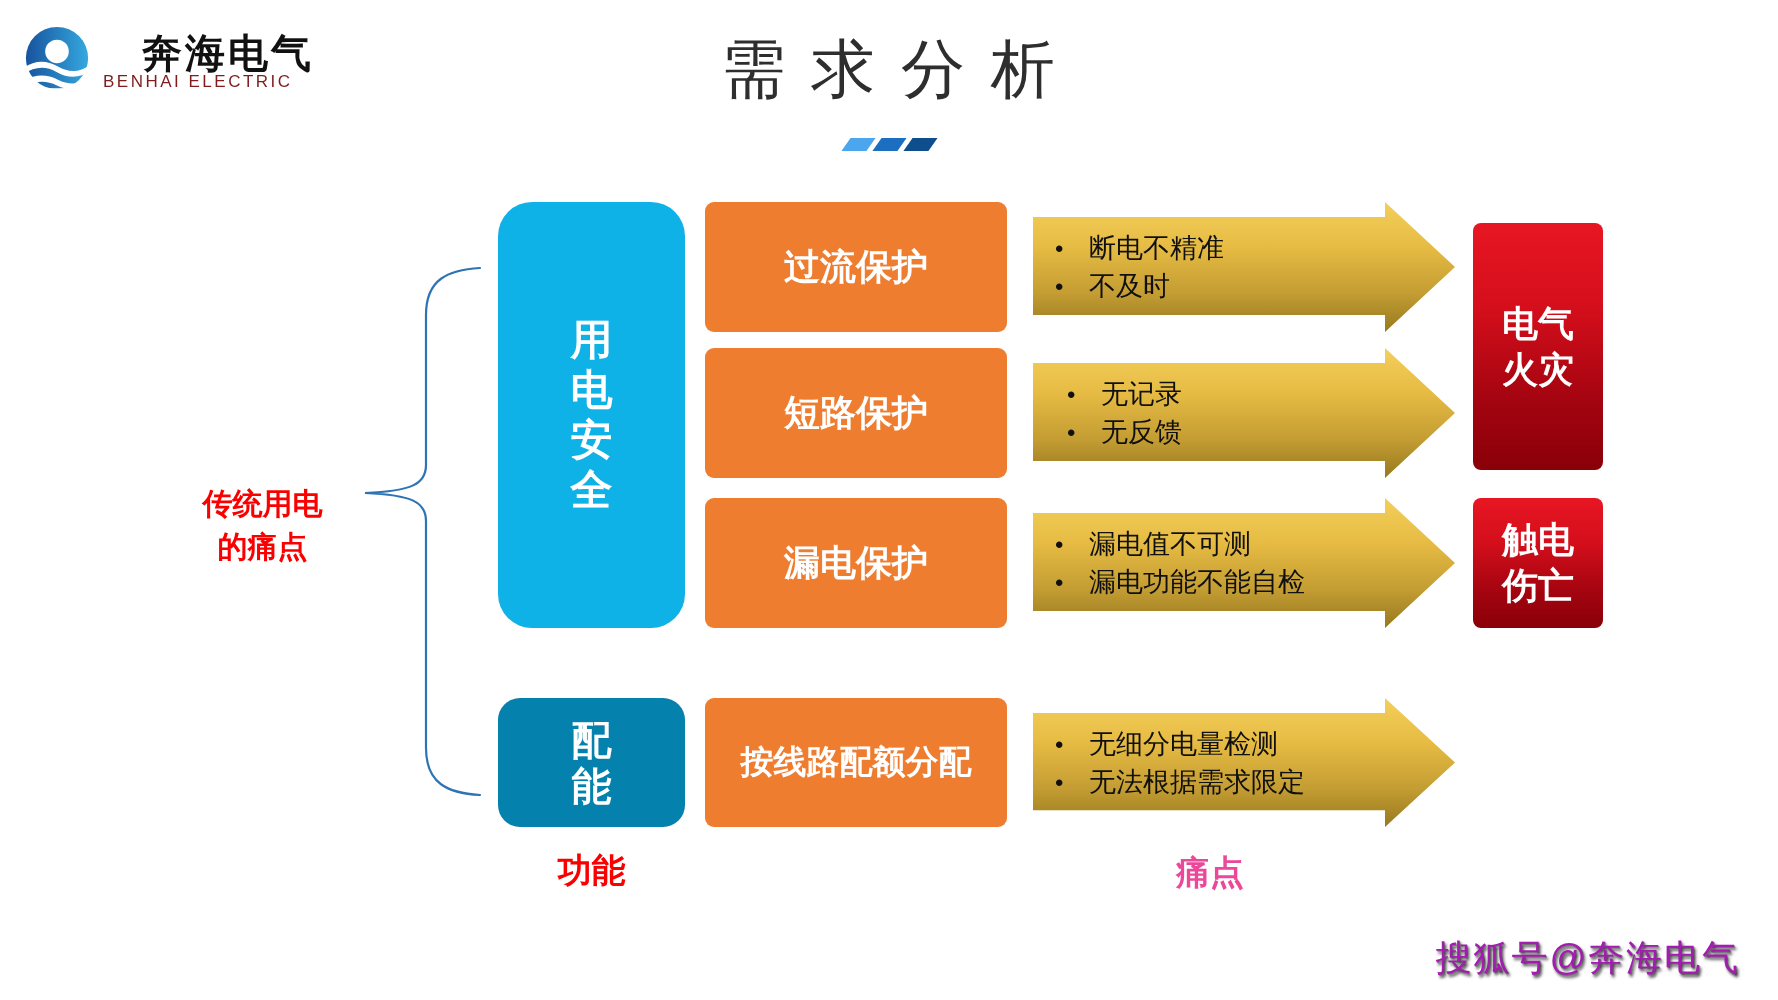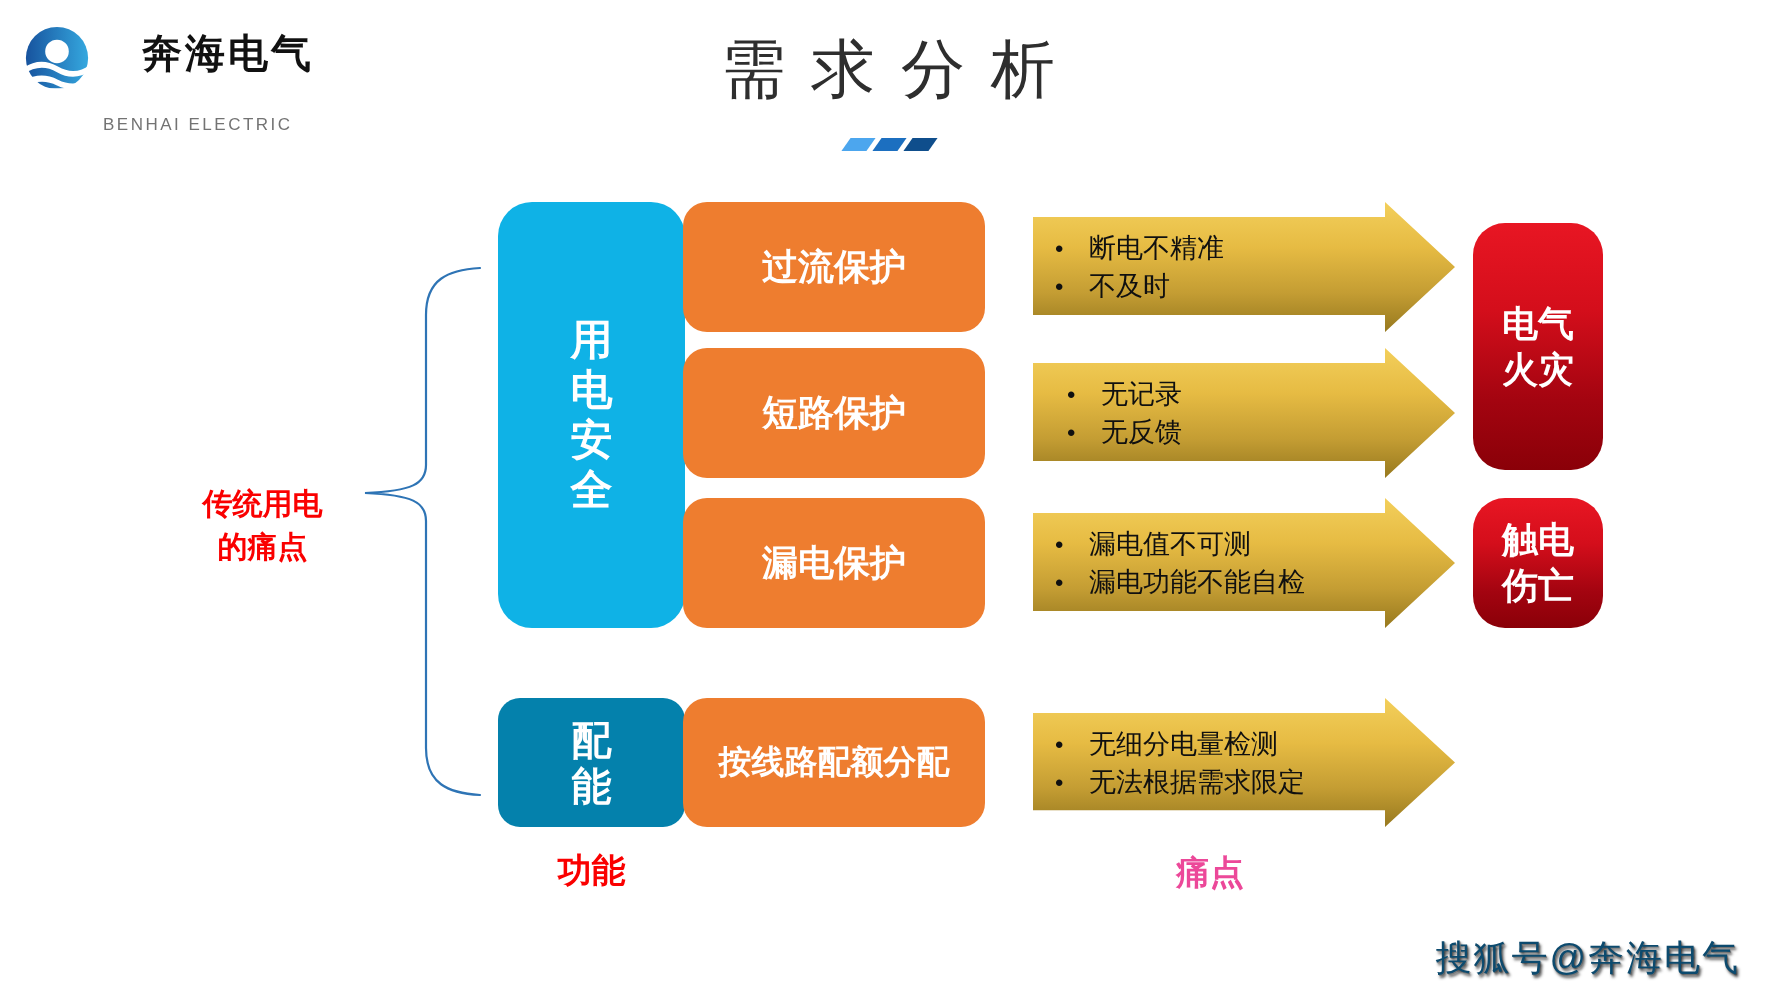--- a/index.html
+++ b/index.html
@@ -4,66 +4,66 @@
 <style>
   html,body{margin:0;padding:0;background:#ffffff;}
   .stage{
     position:relative;width:1778px;height:1000px;background:#ffffff;overflow:hidden;
     font-family:"Liberation Sans","DejaVu Sans",sans-serif;
   }
   .abs{position:absolute;}
 
   
   .logo-title{left:102px;top:26px;font-size:40px;font-weight:bold;color:#111;letter-spacing:3px;margin-left:40px;}
-  .logo-sub{left:103px;top:72px;font-size:17px;color:#737373;letter-spacing:2.5px;margin-top:43px;}
+  .logo-sub{left:103px;top:72px;font-size:17px;color:#7f1d1d;letter-spacing:2.5px;}
 
   
   .page-title{left:600px;top:26px;width:580px;text-align:center;
     font-size:64px;color:#2e2e2e;letter-spacing:4px;font-weight:500;}
   .slash{position:absolute;top:138px;width:25px;height:13px;transform:skewX(-35deg);}
 
   
   .left-label{left:150px;top:482px;width:225px;text-align:center;
     font-size:30px;font-weight:bold;line-height:43px;white-space:pre-line;}
 
   
   .cat{display:flex;align-items:center;justify-content:center;color:#fff;
     font-weight:bold;text-align:center;white-space:pre-line;}
   .cat-safety{left:498px;top:202px;width:187px;height:426px;border-radius:34px;
     font-size:42px;line-height:50px;}
   .cat-energy{left:498px;top:698px;width:187px;height:129px;border-radius:22px;
     font-size:40px;line-height:46px;}
 
   
-  .func{left:683px;width:302px;height:130px;border-radius:24px;
+  .func{left:705px;width:302px;height:130px;border-radius:9px;
     display:flex;align-items:center;justify-content:center;
     color:#fff;font-weight:bold;font-size:36px;}
   .func.small{font-size:33px;}
 
   
   .arrow-wrap{left:1033px;width:422px;height:130px;}
   .arrow-wrap svg{position:absolute;left:0;top:0;}
   .pain-list{position:absolute;left:14px;top:0;width:340px;height:130px;
     display:flex;flex-direction:column;justify-content:center;gap:7px;}
   .pain-line{display:flex;align-items:baseline;font-size:27px;color:#101010;line-height:30px;}
   .pain-line .dot{width:34px;text-align:left;padding-left:8px;font-size:24px;}
 
   
-  .outcome{left:1473px;width:130px;border-radius:32px;
+  .outcome{left:1473px;width:130px;border-radius:8px;
     display:flex;align-items:center;justify-content:center;text-align:center;
     color:#fff;font-weight:bold;font-size:36px;line-height:46px;white-space:pre-line;
     background:linear-gradient(180deg,#E81623 0%,#D40E1B 35%,#A30410 72%,#8A0008 100%);}
 
   
   .col-label{font-size:34px;font-weight:bold;text-align:center;}
   .label-functions{left:498px;top:848px;width:187px;}
   .label-pains{left:1110px;top:850px;width:200px;}
 
   
-  .watermark{right:38px;top:934px;font-size:36px;letter-spacing:2px;color:#0c4a6e;
+  .watermark{right:38px;top:934px;font-size:36px;letter-spacing:2px;color:#a21caf;
     text-shadow:2px 3px 3px rgba(30,30,30,0.8),1px 1px 1px rgba(60,60,60,0.55);}
 </style>
 </head>
 <body>
 
 <div class="stage">
 
   <svg width="0" height="0" style="position:absolute" aria-hidden="true">
     <defs>
       <linearGradient id="goldGrad" x1="0" y1="0" x2="0" y2="1">

